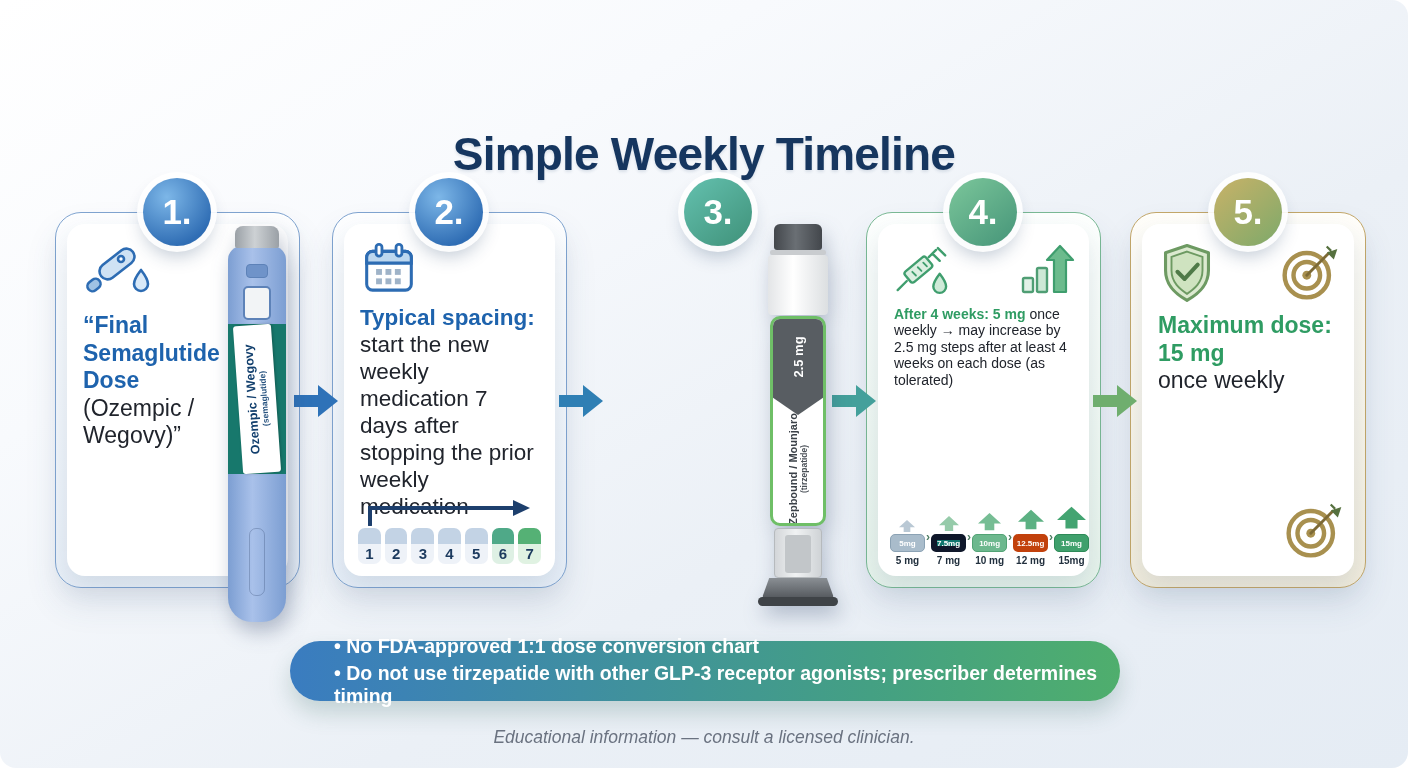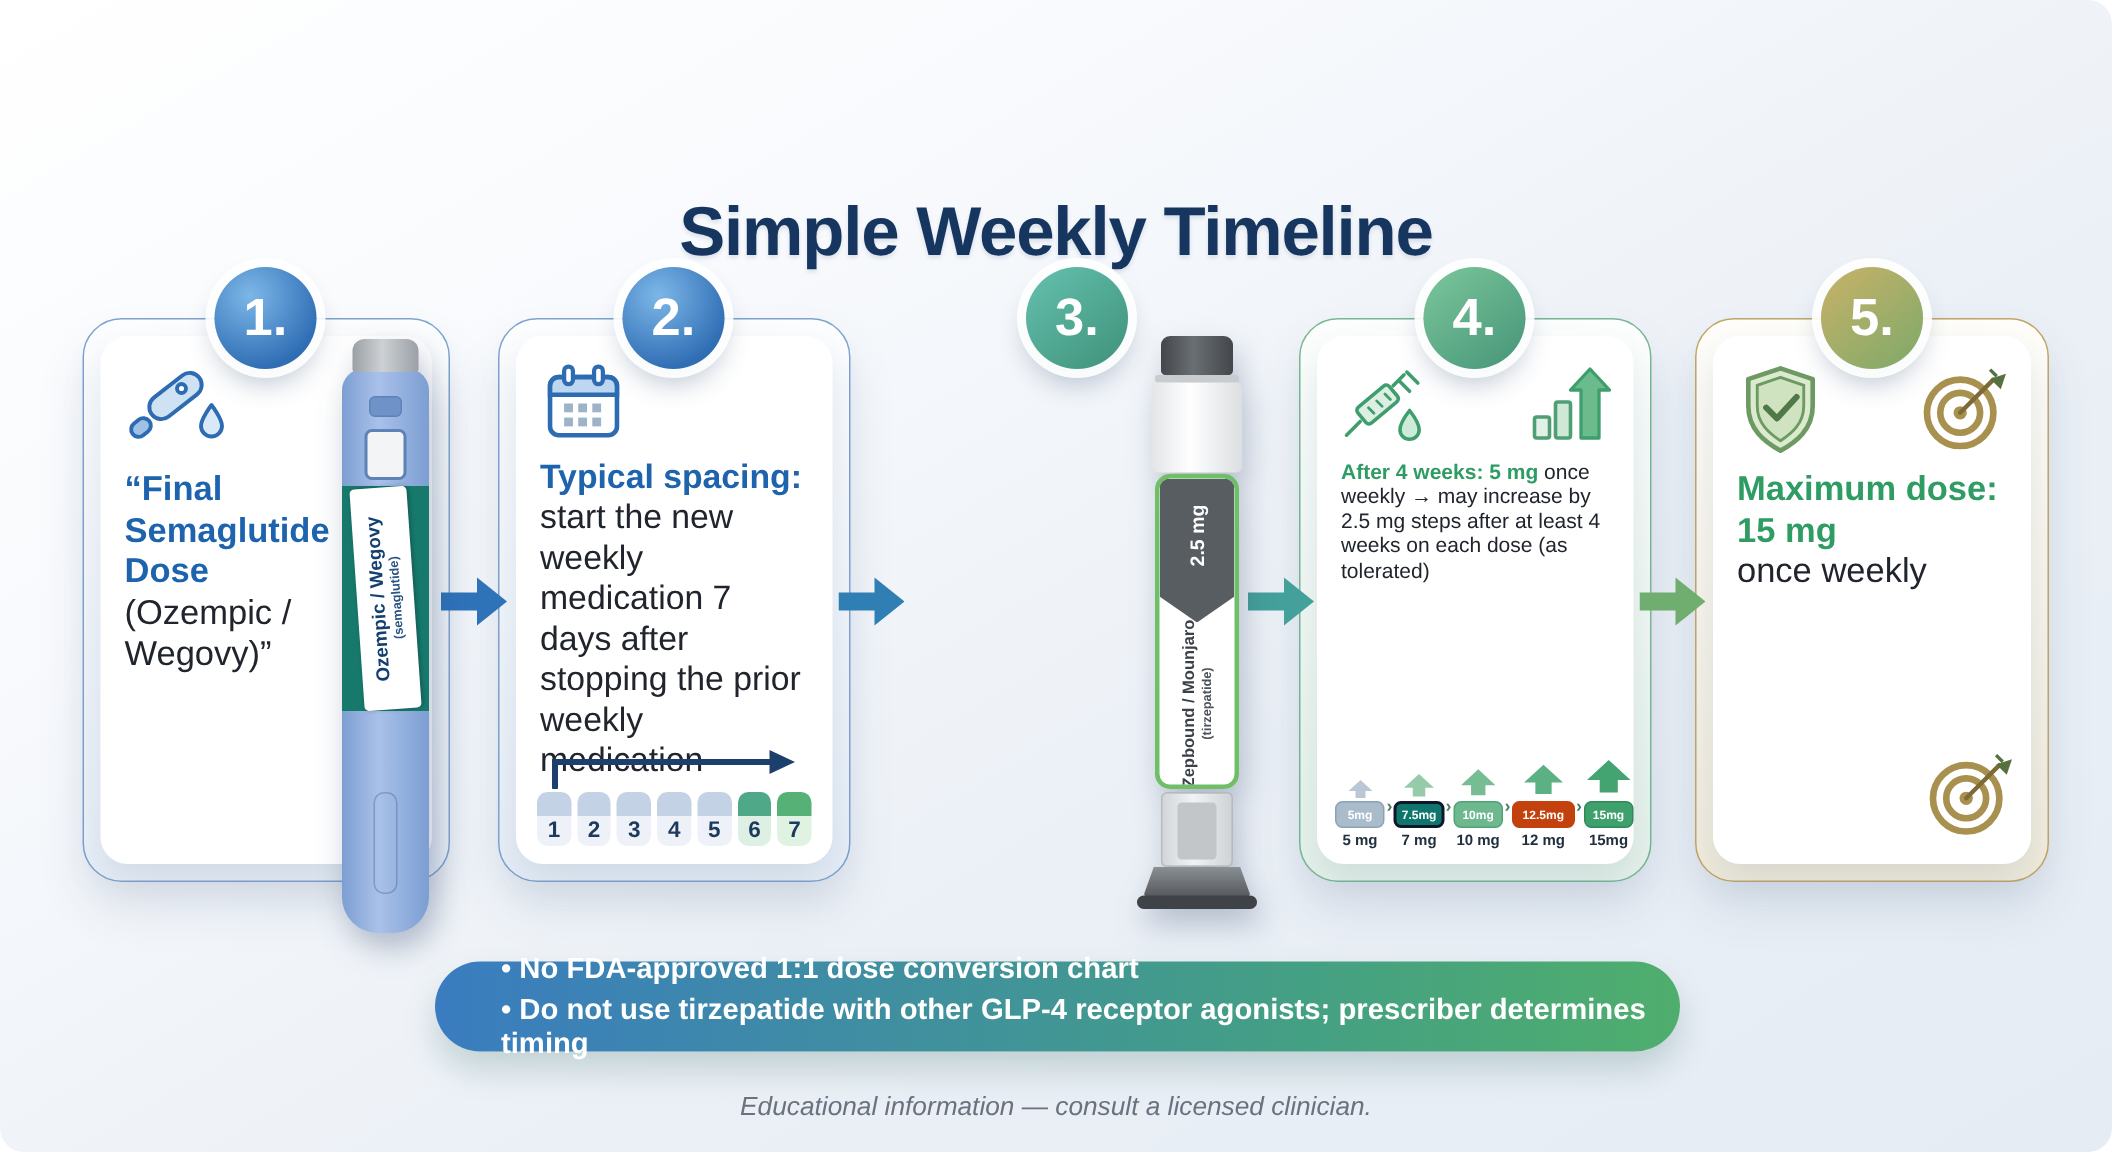--- a/index.html
+++ b/index.html
@@ -53,23 +53,23 @@
        font-size:15px;font-weight:800;color:#1c3a5e;padding-bottom:2px;box-sizing:border-box;}
   .day-b{background:linear-gradient(180deg,#c3d3e5 0%,#c3d3e5 44%,#eef2f8 44%,#eef2f8 100%);}
   .day-g1{background:linear-gradient(180deg,#4fa988 0%,#4fa988 44%,#def0e4 44%,#def0e4 100%);}
   .day-g2{background:linear-gradient(180deg,#55b175 0%,#55b175 44%,#e0f2e2 44%,#e0f2e2 100%);}
   
   .dosestrip{position:absolute;left:12px;right:0;bottom:10px;display:flex;align-items:flex-end;text-align:right;}
   .dose-item{flex:1;display:flex;flex-direction:column;align-items:center;}
   .pill{width:100%;height:18px;border-radius:5px;color:#fff;font-size:8px;font-weight:800;
         display:flex;align-items:center;justify-content:center;box-sizing:border-box;}
   .pl0{background:#a9bccb;border:1px solid #8ba2b4;}
-  .pl1{background:#0f766e;border:2px solid #0f172a;}
+  .pl1{background:#0f766e;border:6px solid #0f172a;}
   .pl2{background:#6db88e;border:1px solid #52a375;}
-  .pl3{background:#c2410c;border:7px solid #c2410c;}
+  .pl3{background:#c2410c;border:2px solid #c2410c;}
   .pl4{background:#3fa06c;border:1px solid #2e8a58;}
   .dose-label{margin-top:3px;font-size:10px;font-weight:800;color:#22303e;white-space:nowrap;}
   .up{display:block;margin-bottom:2px;}
   .sep{font-size:12px;font-weight:800;color:#4c7d62;margin:0 1px 22px 1px;}
   
   .pen{position:absolute;z-index:5;}
   .pen1{left:228px;top:226px;width:58px;height:396px;filter:drop-shadow(4px 10px 10px rgba(40,60,100,.30));}
   .p1-cap{position:absolute;top:0;left:7px;width:44px;height:22px;border-radius:8px 8px 2px 2px;
           background:linear-gradient(90deg,#9aa0a6,#cdd1d4 45%,#9aa0a6);}
   .p1-body{position:absolute;top:20px;left:0;right:0;bottom:0;border-radius:14px 14px 24px 24px;
@@ -339,18 +339,18 @@
     </div>
     <div class="p3-chamber">
         <div class="p3-piston"></div>
       </div>
     <div class="p3-base"></div>
     <div class="p3-foot"></div>
   </div>
 
   <div class="footer">
     <div>• No FDA-approved 1:1 dose conversion chart</div>
-    <div>• Do not use tirzepatide with other GLP-4 receptor agonists; prescriber determines timing</div>
+    <div>• Do not use tirzepatide with other GLP-3 receptor agonists; prescriber determines timing</div>
   </div>
 
   <div class="disclaimer">Educational information — consult a licensed clinician.</div>
 
 </div>
 
 </body></html>

